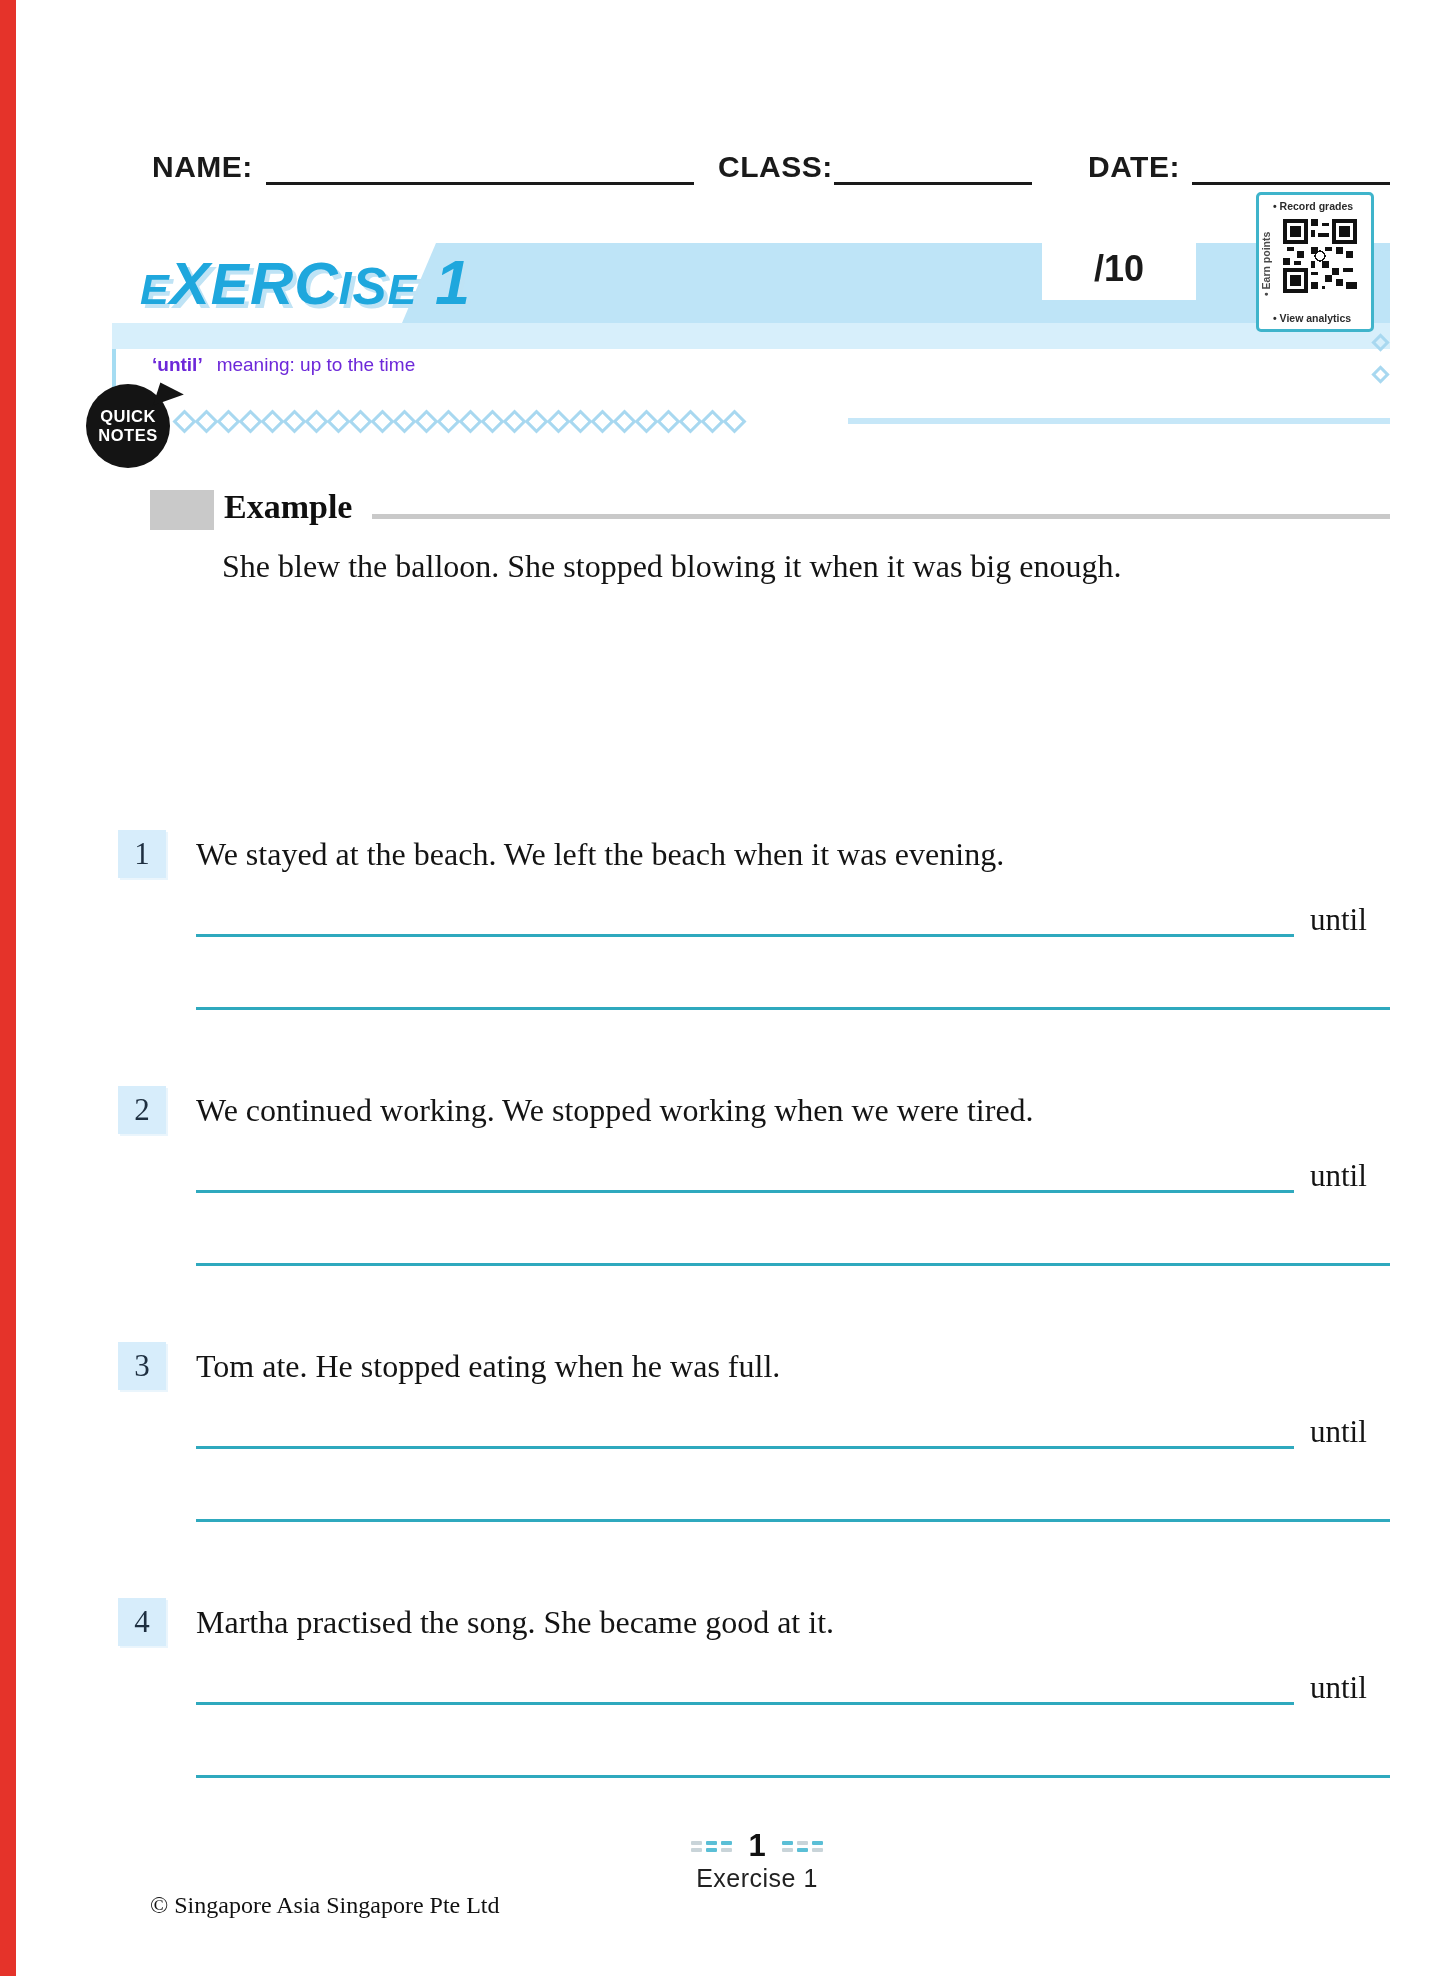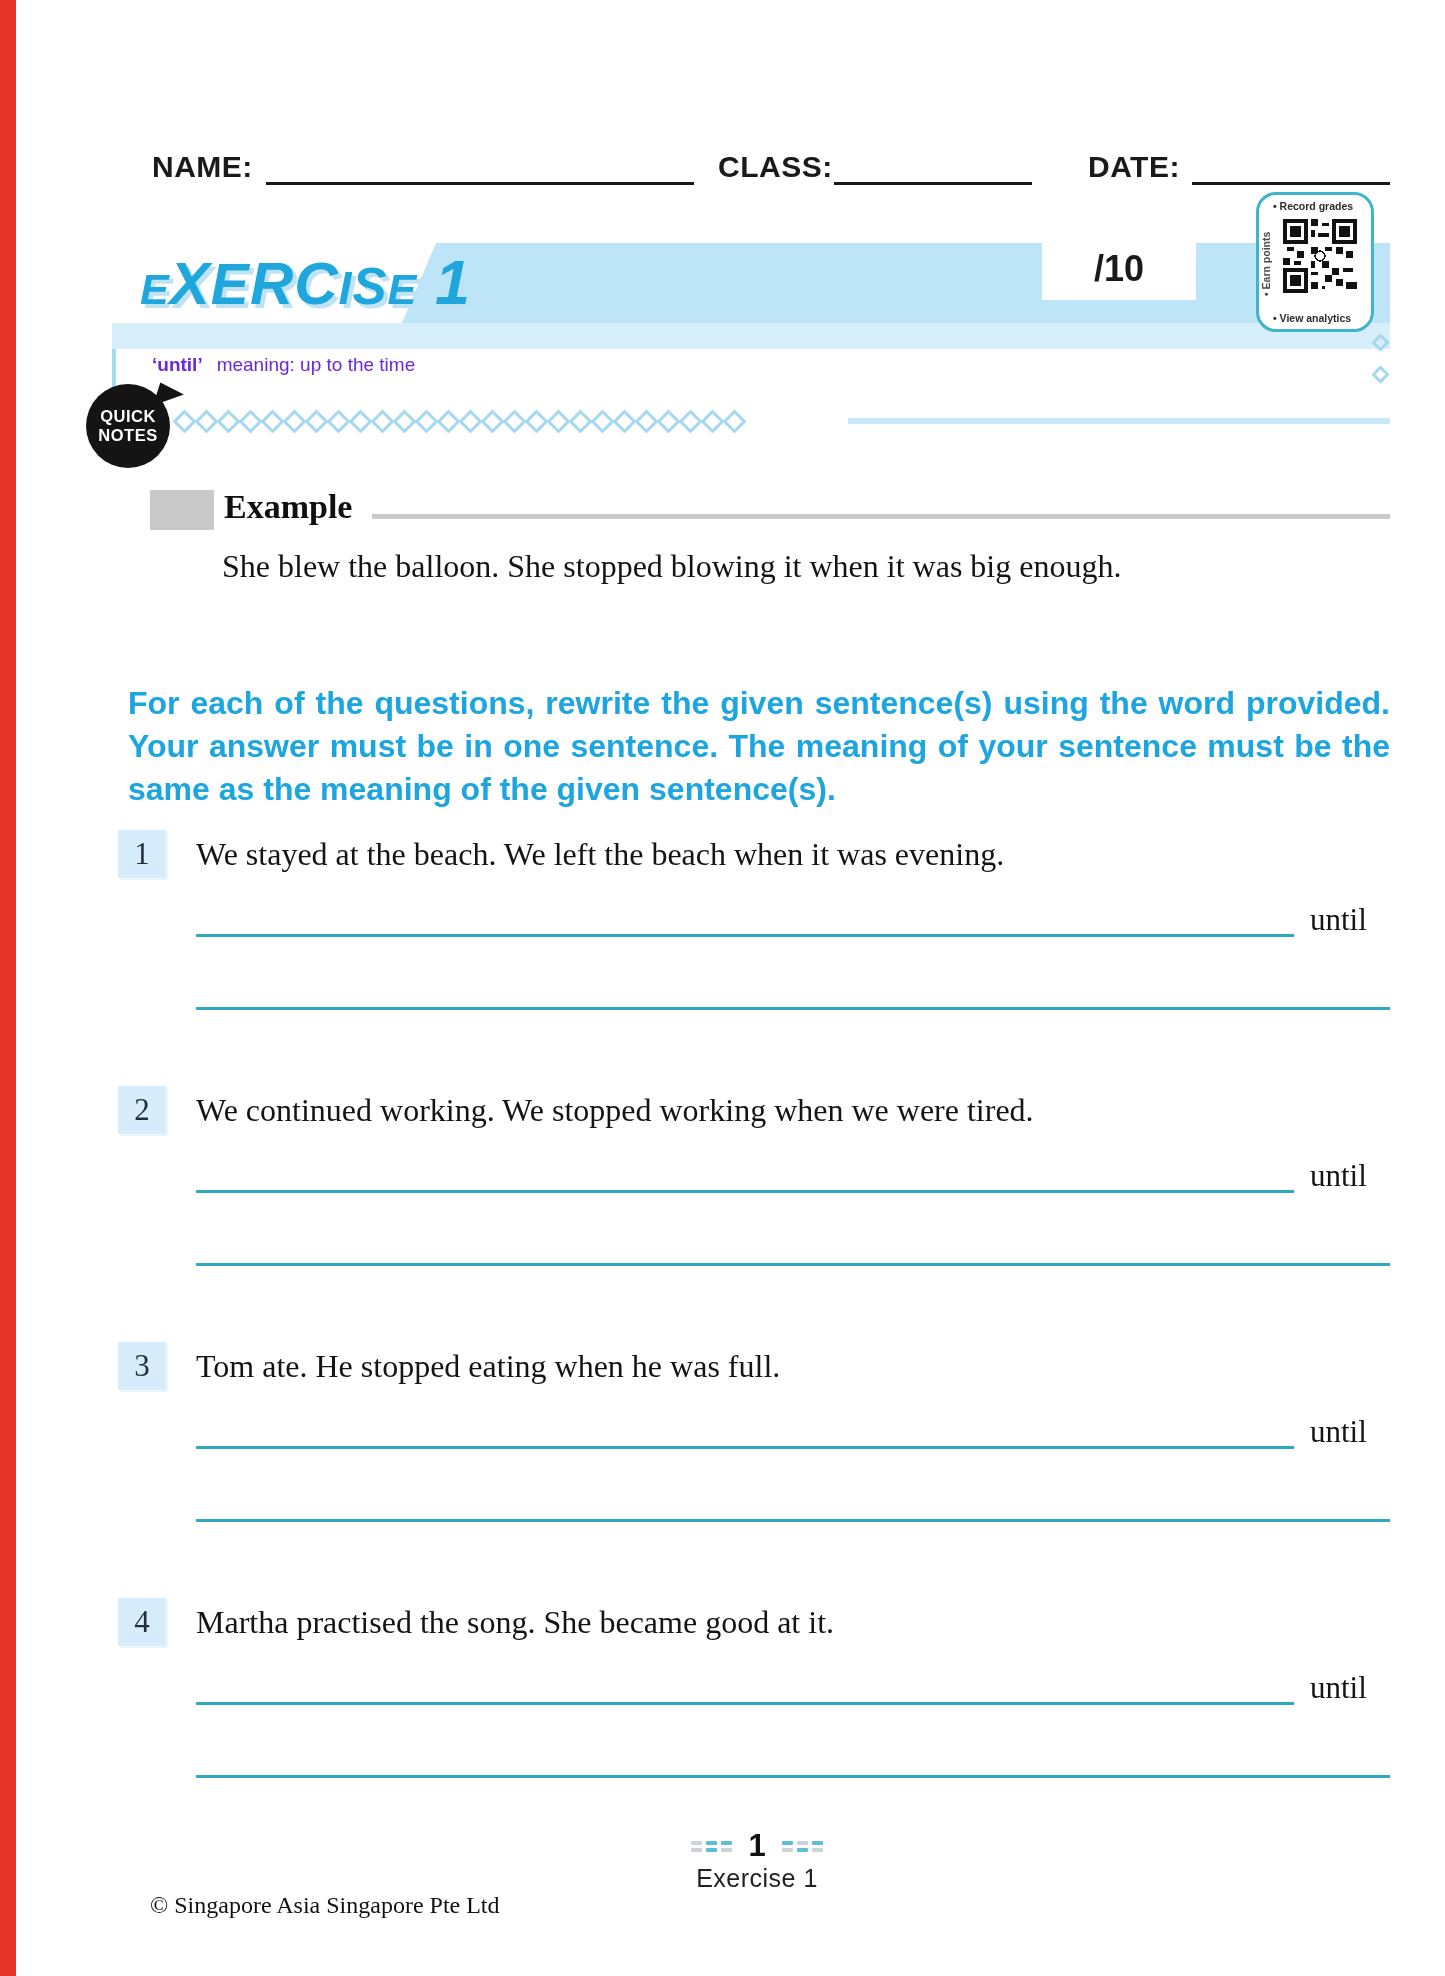--- a/index.html
+++ b/index.html
@@ -10,21 +10,21 @@
   }
   .red-stripe { position:absolute; left:0; top:0; width:16px; height:100%; background:#E5332A; }
 
   
   .hdr-label { position:absolute; font-weight:bold; font-size:30px; color:#1a1a1a; letter-spacing:.5px; }
   .hdr-line  { position:absolute; height:0; border-bottom:3px solid #1a1a1a; }
 
   
   .qr-box {
     position:absolute; left:1256px; top:192px; width:118px; height:140px;
-    background:#fff; border:3px solid #3FB4CB; border-radius:20px; z-index:6;
+    background:#fff; border:3px solid #3FB4CB; border-radius:5px; z-index:6;
   }
   .qr-top, .qr-bottom { position:absolute; left:14px; right:2px; font-size:10.5px; font-weight:bold; color:#2b2b2b; white-space:nowrap; }
   .qr-top { top:5px; }
   .qr-bottom { bottom:5px; }
   .qr-left {
     position:absolute; left:1px; top:18px; bottom:14px; width:14px;
     font-size:10.5px; font-weight:bold; color:#4a4a4a;
     writing-mode:vertical-rl; transform:rotate(180deg); text-align:center; white-space:nowrap;
   }
   .qr-code { position:absolute; left:24px; top:24px; }
@@ -218,21 +218,20 @@
     </div>
   <div class="diamond-tail"></div>
   <span class="edge-diamond" style="left:1374px; top:336px;"></span>
   <span class="edge-diamond" style="left:1374px; top:368px;"></span>
 
   <div class="ex-block"></div>
   <div class="ex-heading">Example</div>
   <div class="ex-line"></div>
   <div class="ex-s1 serif-text">She blew the balloon. She stopped blowing it when it was big enough.</div>
 
-  <div class="instructions">For each of the questions, rewrite the given sentence(s) using the word provided. Your answer must be in one sentence. The meaning of your sentence must be the same as the meaning of the given sentence(s).</div>
 
   <div>
     <div class="q-numbox" style="top:830px;">
         <span>1</span>
       </div>
     <div class="q-text serif-text" style="top:836px;">We stayed at the beach. We left the beach when it was evening.</div>
     <div class="a-line" style="top:934px; width:1098px;"></div>
     <div class="a-word" style="top:902px;">until</div>
     <div class="a-line" style="top:1007px; width:1194px;"></div>
   </div>

